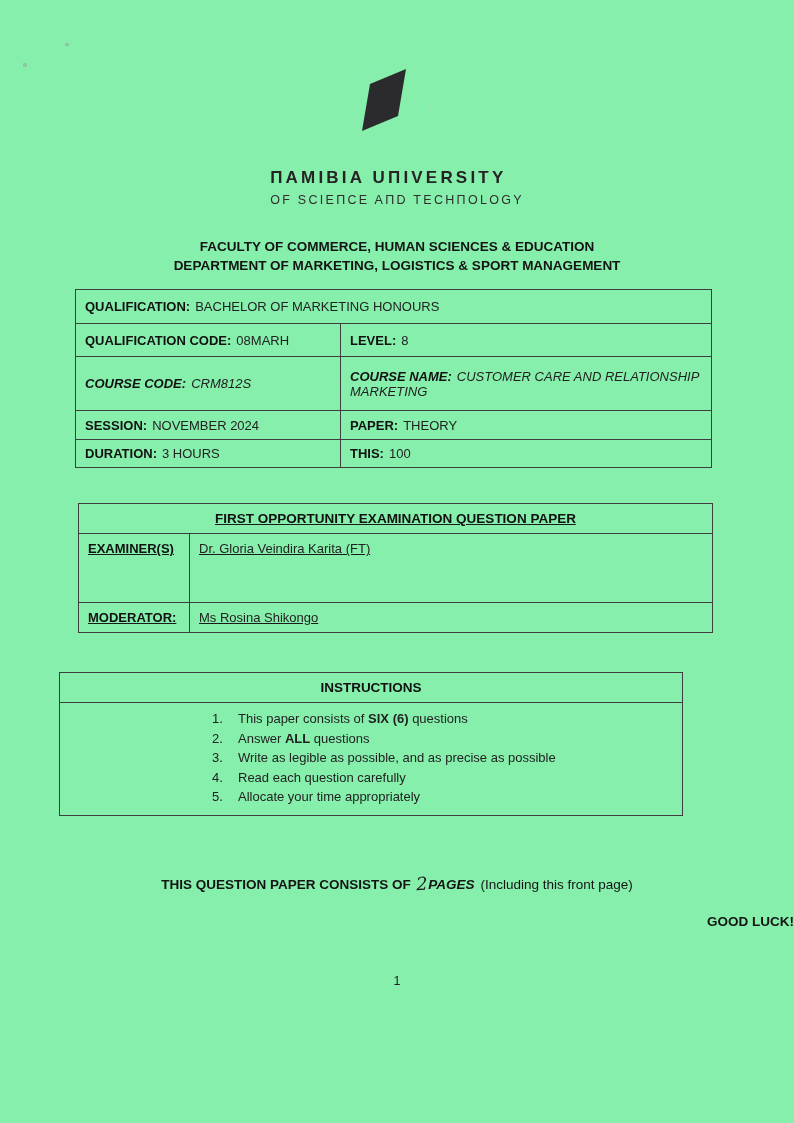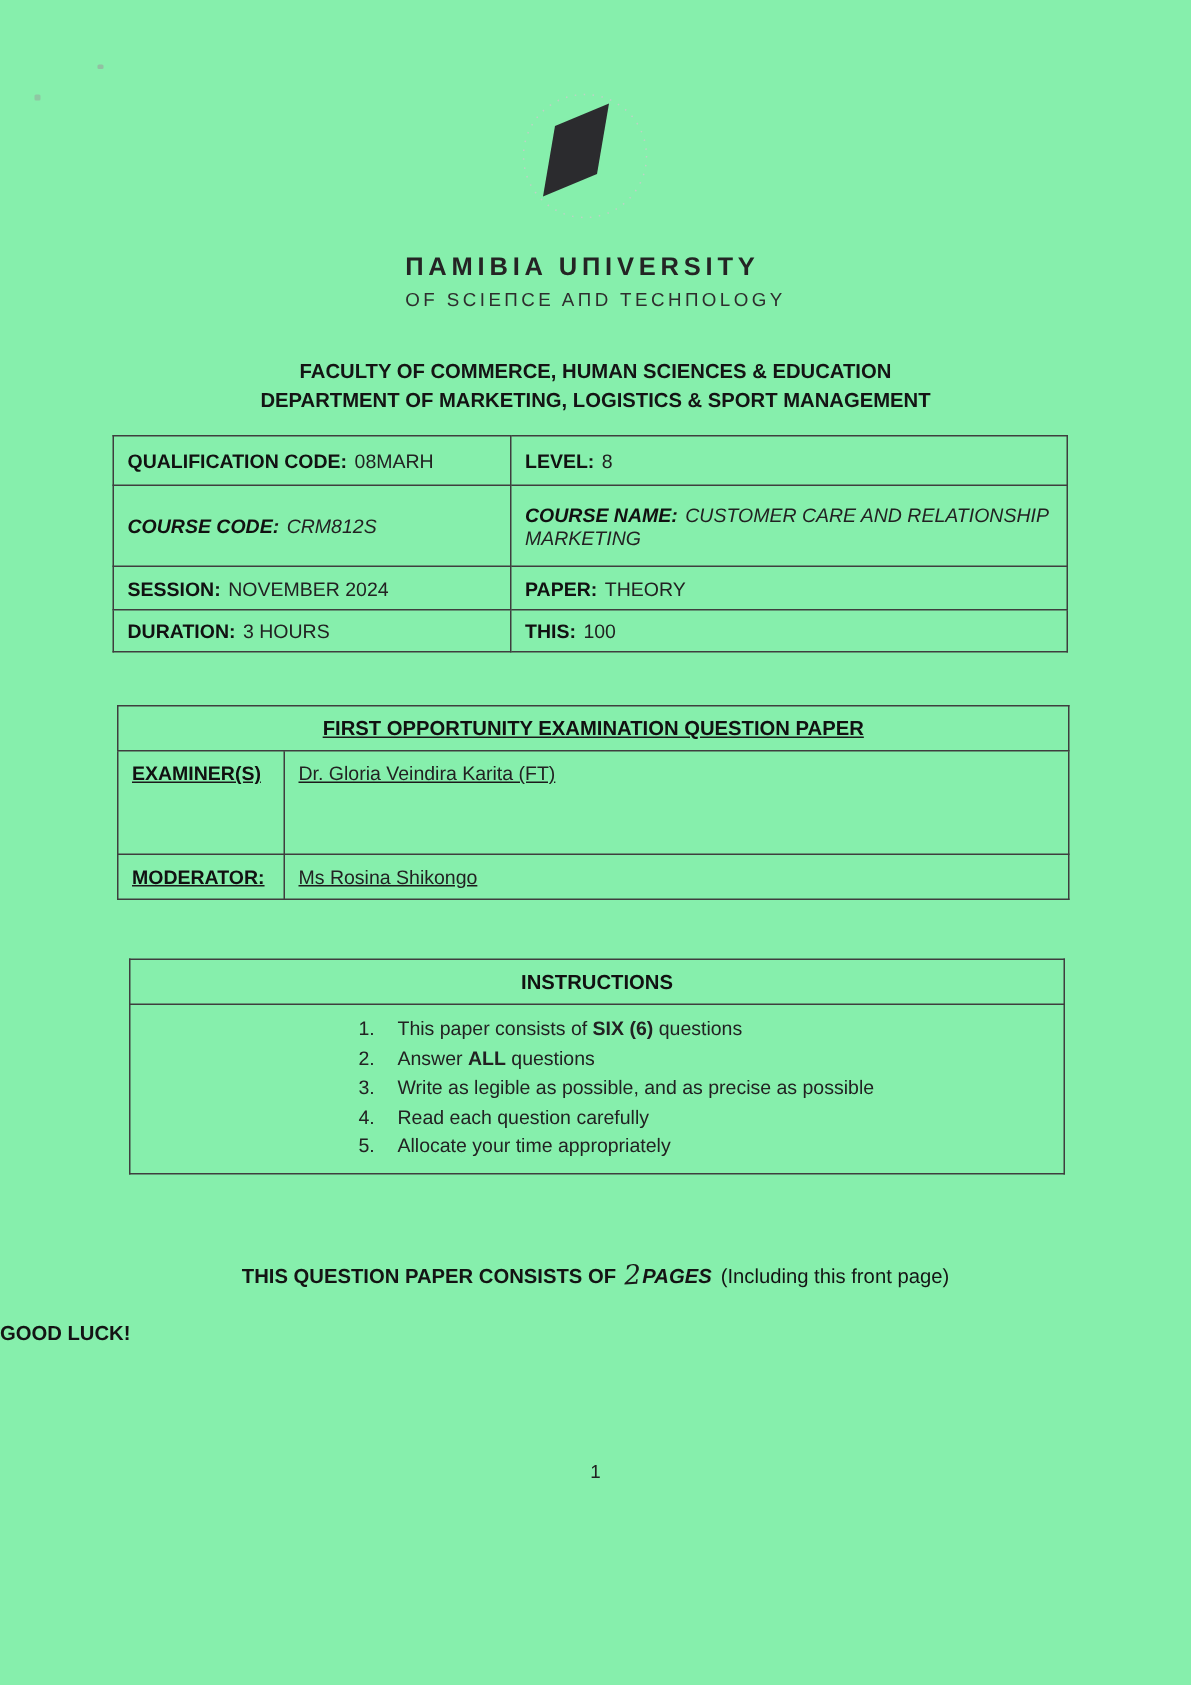--- a/index.html
+++ b/index.html
@@ -65,42 +65,42 @@
 
   
   .exam-table { width: 634px; margin: 35px 0 0 78px; text-decoration: underline; }
   .exam-table col.c1 { width: 111px; }
   .exam-table col.c2 { width: 523px; }
   .exam-title-cell { height: 30px; text-align: center; font-weight: bold; font-size: 13.5px; color: #111; }
   .row-examiner td { height: 69px; vertical-align: top; padding-top: 7px; }
   .row-moderator td { height: 30px; }
 
   
-  .ins-table { width: 624px; margin: 39px 0 0 86px; }
+  .ins-table { width: 624px; margin: 39px 0 0 59px; }
   .ins-title-cell { height: 30px; text-align: center; font-weight: bold; font-size: 13.5px; color: #111; }
   .ins-body-cell { padding: 6px 8px 8px 152px; vertical-align: top; }
   .ins-row { display: flex; line-height: 19.5px; font-size: 13px; }
   .ins-num { width: 26px; flex: 0 0 26px; }
   .ins-text b { font-weight: bold; }
 
   
   .pages-line { text-align: center; margin-top: 56px; font-size: 13.5px; color: #141414; }
   .pages-line .bold { font-weight: bold; }
   .pages-bold-1 { margin-right: 5px; }
   .pages-count {
     display: inline-block;
     font-family: "DejaVu Serif", serif;
     font-style: italic;
     font-size: 18px;
     transform: rotate(-3deg) translateY(1px);
     margin-right: 1px;
     color: #1a1a1a;
   }
   .pages-bold-2 { margin-right: 6px; font-style: italic; }
-  .good-luck { text-align: left; margin-top: 21px; font-size: 13.5px; font-weight: bold; color: #141414; }
+  .good-luck { text-align: right; margin-top: 21px; font-size: 13.5px; font-weight: bold; color: #141414; }
   .page-number {
     position: absolute; top: 974px; left: 0; width: 100%;
     text-align: center; font-size: 12.5px; color: #222;
   }
 </style>
 </head>
 <body>
 
 <div class="page">
 
@@ -123,20 +123,25 @@
 
   <div class="center-line faculty">FACULTY OF COMMERCE, HUMAN SCIENCES &amp; EDUCATION</div>
   <div class="center-line department">DEPARTMENT OF MARKETING, LOGISTICS &amp; SPORT MANAGEMENT</div>
 
   <table class="course-table">
     <colgroup>
         <col class="c1">
         <col class="c2">
       </colgroup>
     <tbody>
+        <tr class="row-qual">
+      <td colspan="2">
+        <span class="lbl">QUALIFICATION:</span><span>BACHELOR OF MARKETING HONOURS</span>
+      </td>
+    </tr>
     <tr class="row-code">
       <td>
         <span class="lbl">QUALIFICATION CODE:</span><span>08MARH</span>
       </td>
       <td>
         <span class="lbl">LEVEL:</span><span>8</span>
       </td>
     </tr>
     <tr class="row-course">
       <td>

